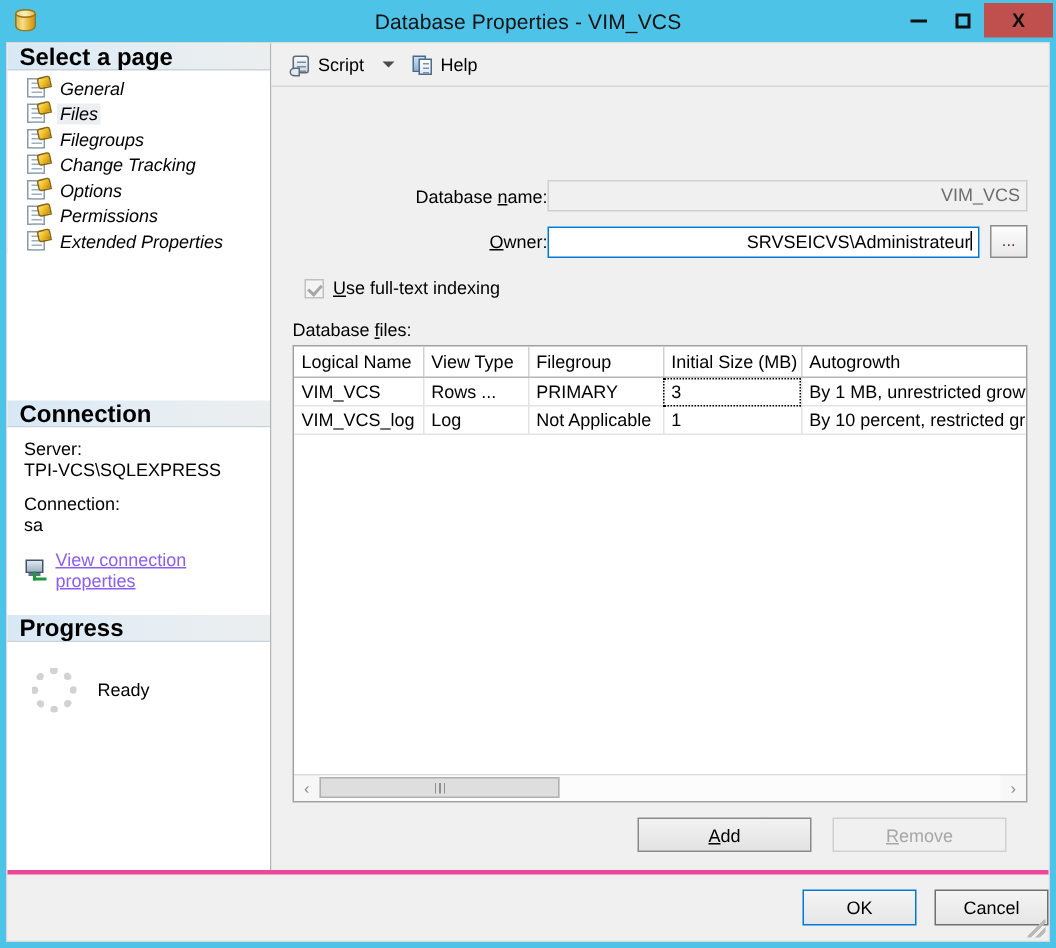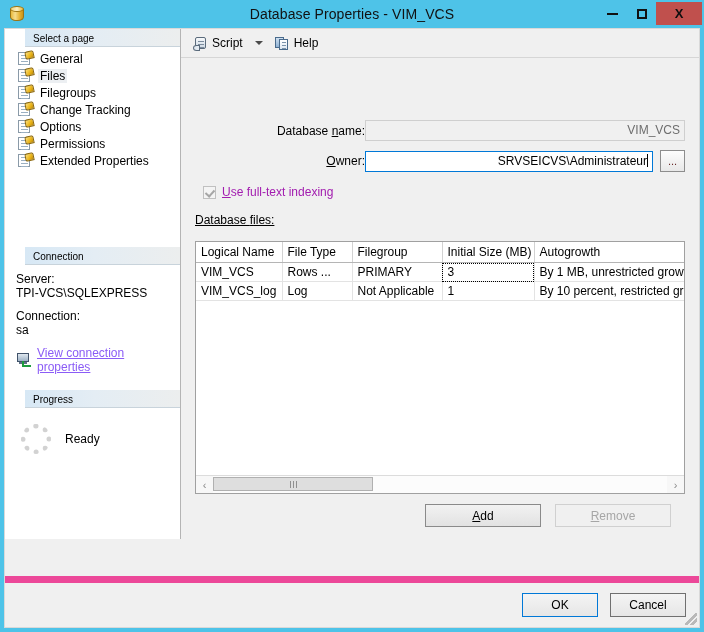--- a/index.html
+++ b/index.html
@@ -139,39 +139,39 @@
     background: #ffffff;
     border-right: 1px solid #b4b4b4;
     box-sizing: border-box;
     display: flex;
     flex-direction: column;
     font-size: 12px;
   }
   .panel-head {
     background: linear-gradient(to right, #d7e8f5 0%, #e4edf4 45%, #eceeee 100%);
     border-bottom: 1px solid #c8d3db;
-    font-weight: normal;
-    font-size: 10px;
+    font-weight: bold;
+    font-size: 16px;
     padding: 3px 0 3px 8px;
     color: #000;
     height: 18px;
     box-sizing: border-box;
     line-height: 13px;
-    margin-left: 20px;
   }
   .page-list {
     padding: 3px 0 0 0;
     flex: 0 0 auto;
   }
   .page-item {
     display: flex;
     align-items: center;
     height: 17px;
     padding-left: 13px;
     cursor: default;
+    font-style: italic;
   }
   .page-item .lbl {
     margin-left: 5px;
     padding: 0 2px;
     line-height: 14px;
     white-space: nowrap;
   }
   .page-item.selected .lbl {
     background: #eceff2;
   }
@@ -451,26 +451,26 @@
     content: "";
     position: absolute;
     left: 3px; top: 1px;
     width: 4px; height: 7px;
     border: solid #a6a6a6;
     border-width: 0 2px 2px 0;
     transform: rotate(42deg);
   }
   .check-label {
     margin-left: 6px;
-    color: #a21caf;
+    color: #000000;
     font-size: 12px;
   }
   .u { text-decoration: underline; }
 
-  .files-label { font-size: 12px; margin-bottom: 14px; text-decoration: underline; }
+  .files-label { font-size: 12px; margin-bottom: 3px; }
 
   .grid-wrap {
     flex: 1 1 auto;
     border: 1px solid #a0a0a0;
     background: #fff;
     display: flex;
     flex-direction: column;
     min-height: 0;
     overflow: hidden;
   }
@@ -572,28 +572,26 @@
   .btn.disabled {
     color: #a6a6a6;
     background: #f0f0f0;
     border: 1px solid #d0d0d0;
   }
   .btn + .btn { margin-left: 14px; }
 
   .footer {
     height: 44px;
     flex: 0 0 44px;
-    border-top: 7px solid #ec4899;
+    border-top: 3px solid #ec4899;
     background: #f0f0f0;
     display: flex;
     align-items: center;
     justify-content: flex-end;
-    padding-right: 13px;
-    position: relative;
-    margin-top: 37px;
+    position: relative;
   }
   .btn-ok {
     width: 76px; height: 24px;
     background: linear-gradient(to bottom,#f4f4f4,#e6e6e6);
     border: 1px solid #0078d7;
     box-sizing: border-box;
     display: flex; align-items: center; justify-content: center;
     font-size: 12px;
     cursor: default;
   }
@@ -773,21 +771,21 @@
               <colgroup>
                 <col style="width:86px">
                   <col style="width:70px">
                   <col style="width:90px">
                   <col style="width:92px">
                   <col style="width:222px">
               </colgroup>
               <thead>
                 <tr>
                   <th>Logical Name</th>
-                  <th>File Type</th>
+                  <th>View Type</th>
                   <th>Filegroup</th>
                   <th>Initial Size (MB)</th>
                   <th>Autogrowth</th>
                 </tr>
               </thead>
               <tbody>
                 <tr>
                   <td>VIM_VCS</td>
                   <td>Rows ...</td>
                   <td>PRIMARY</td>

